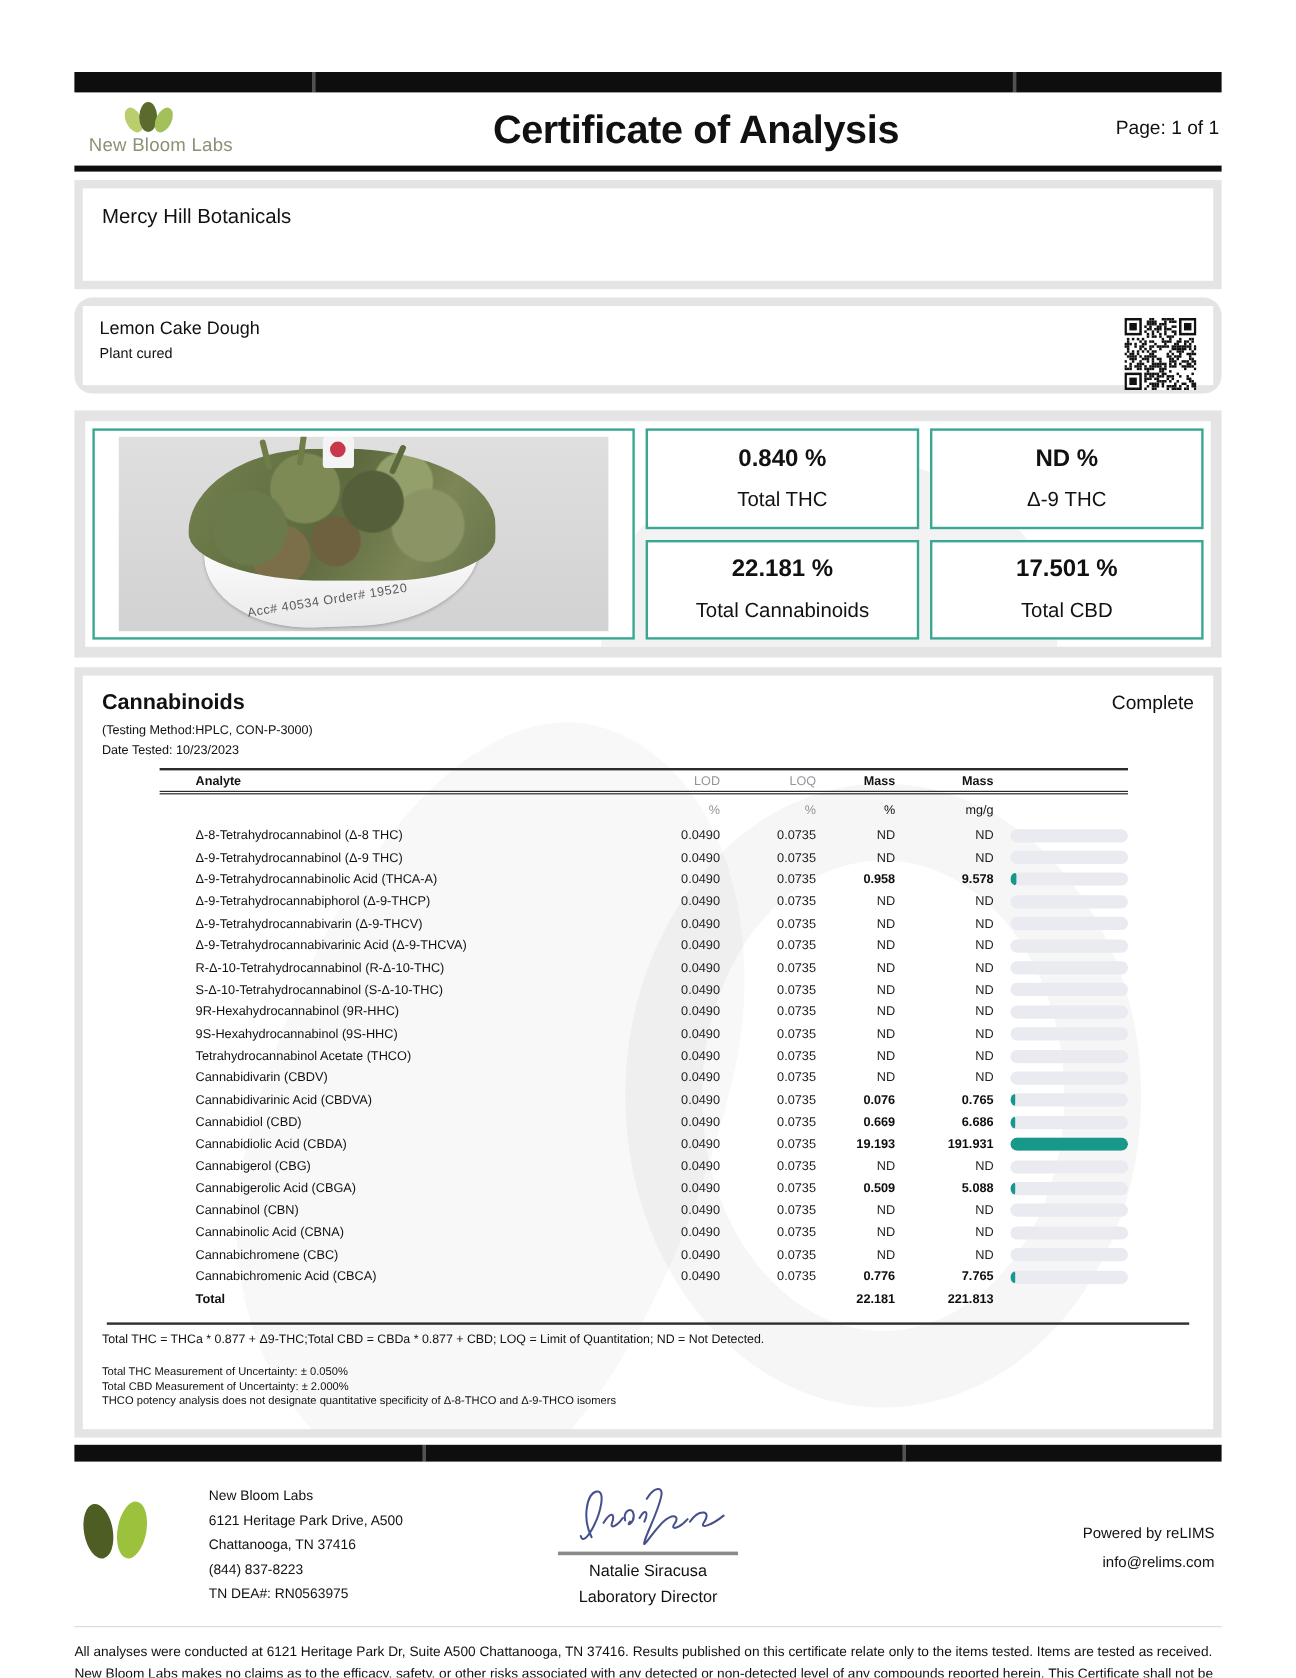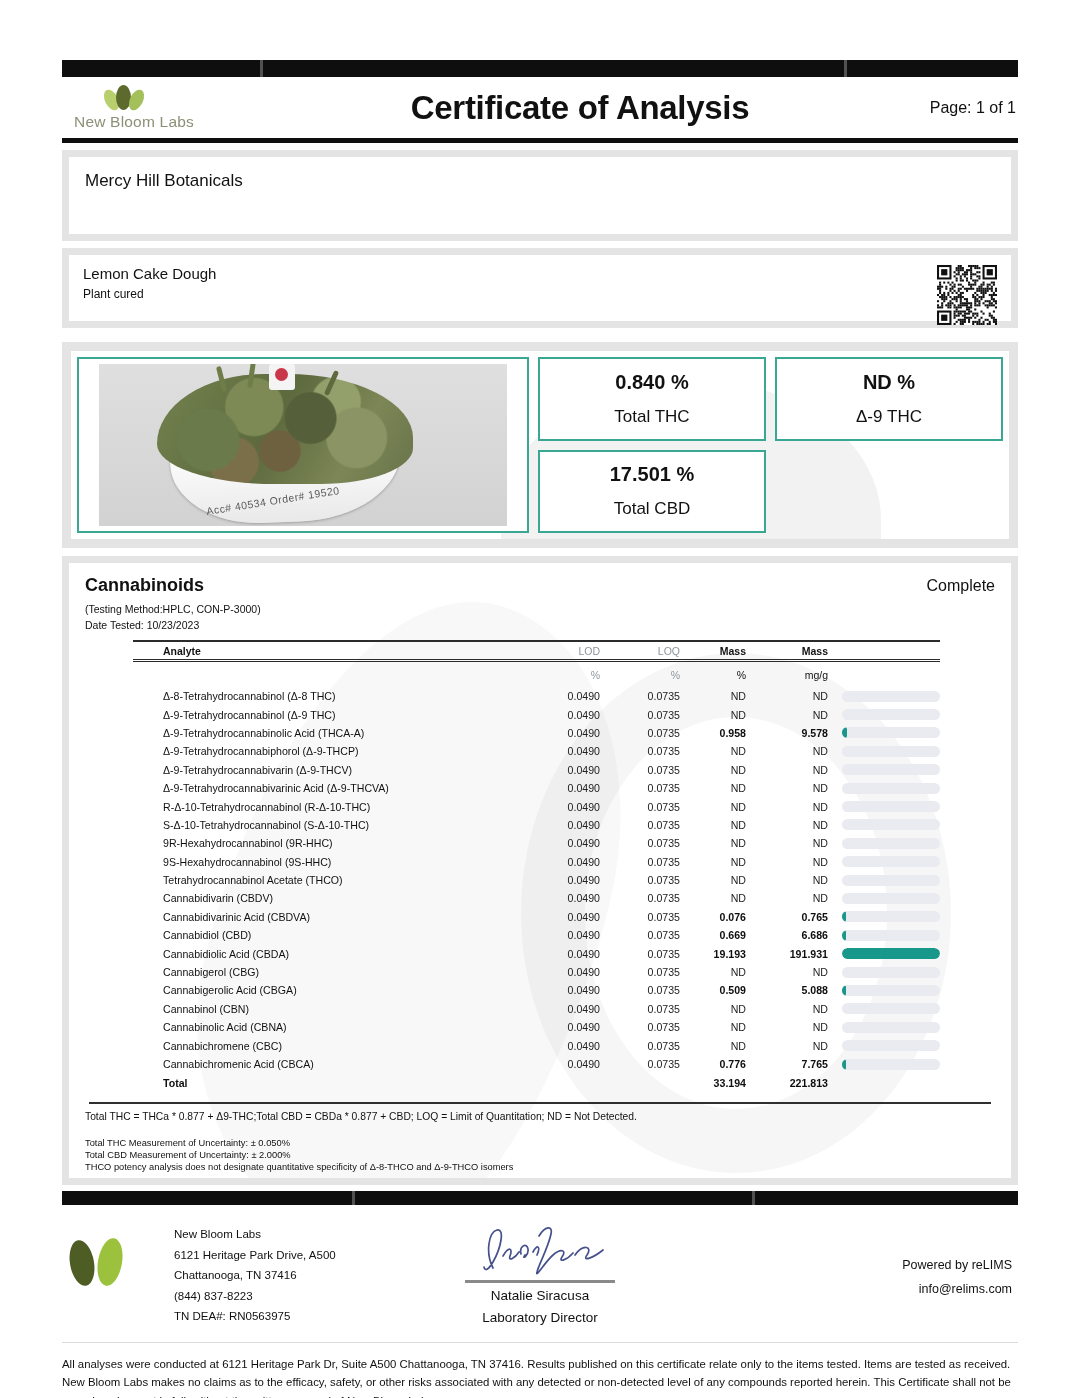--- a/index.html
+++ b/index.html
@@ -55,21 +55,21 @@
   }
   .sprig { position:absolute; width:5px; height:26px; background:#6f7d49; border-radius:3px; }
   .tag { position:absolute; left:170px; top:0; width:26px; height:26px; background:#f4f4f4; border-radius:3px; }
   .tag .dot { position:absolute; left:6px; top:4px; width:13px; height:13px; border-radius:50%; background:#c8374a; }
   .boxes { flex:1; display:grid; grid-template-columns:1fr 1fr; grid-template-rows:1fr 1fr; gap:9px; z-index:1; }
   .sumbox { border:2px solid #3aa793; background:#fff; display:flex; flex-direction:column; align-items:center; justify-content:center; gap:13px; }
   .sumbox .val { font-size:20px; font-weight:700; }
   .sumbox .lbl { font-size:17px; }
 
   
-  .cann-card { padding:12px 16px 5px 16px; position:relative; overflow:hidden; }
+  .cann-card { padding:12px 16px 18px 16px; position:relative; overflow:hidden; }
   .cann-head { display:flex; justify-content:space-between; align-items:baseline; position:relative; z-index:1; }
   .cann-title { font-size:18px; font-weight:700; }
   .cann-status { font-size:16px; }
   .cann-sub { font-size:10.5px; margin-top:7px; position:relative; z-index:1; }
   .cann-sub2 { font-size:10.5px; margin-top:4px; position:relative; z-index:1; }
 
   .tbl { margin:9px 55px 0 48px; position:relative; z-index:1; }
   .trow { display:grid; grid-template-columns:1fr 92px 80px 66px 82px 112px; align-items:center; }
   .thead { height:22px; border-top:2px solid #2b2b2b; border-bottom:3px double #2b2b2b; font-size:10.5px; }
   .thead .c-an { font-weight:700; padding-left:30px; }
@@ -138,21 +138,21 @@
     <div class="page-label">Page: 1 of 1</div>
   </div>
   <div class="bar" style="height:5px;"></div>
 
   <div class="gsec" style="margin-top:7px;">
     <div class="card client-card">
       <div class="client-name">Mercy Hill Botanicals</div>
     </div>
   </div>
 
-  <div class="gsec" style="margin-top:7px;">
+  <div class="gsec" style="margin-top:7px;border-radius:15px;">
     <div class="card product-card">
       <div>
         <div class="product-name">Lemon Cake Dough</div>
         <div class="product-form">Plant cured</div>
       </div>
       <svg class="qr" id="qr" width="60" height="60" viewBox="0 0 29 29">
           <rect width="29" height="29" fill="#fff"></rect>
           <rect x="10" y="0" width="1" height="1" fill="#111"></rect>
           <rect x="11" y="0" width="1" height="1" fill="#111"></rect>
           <rect x="15" y="0" width="1" height="1" fill="#111"></rect>
@@ -506,20 +506,24 @@
       <div class="boxes">
         <div class="sumbox">
           <div class="val">0.840 %</div>
           <div class="lbl">Total THC</div>
         </div>
         <div class="sumbox">
           <div class="val">ND %</div>
           <div class="lbl">Δ-9 THC</div>
         </div>
         <div class="sumbox">
+          <div class="val">22.181 %</div>
+          <div class="lbl">Total Cannabinoids</div>
+        </div>
+        <div class="sumbox">
           <div class="val">17.501 %</div>
           <div class="lbl">Total CBD</div>
         </div>
       </div>
     </div>
   </div>
 
   <div class="gsec" style="margin-top:8px;">
     <div class="card cann-card">
       <div class="wm wm-ring"></div>
@@ -819,21 +823,21 @@
       <div class="track">
         <div class="fill" style="width: 4.04572%;"></div>
       </div>
     </div>
   </div>
 </div>
         <div class="trow tr total">
           <div class="c-an">Total</div>
           <div></div>
             <div></div>
-          <div class="num det">33.194</div>
+          <div class="num det">22.181</div>
           <div class="num det">221.813</div>
           <div></div>
         </div>
       </div>
 
       <div class="tbl-endline"></div>
       <div class="foot-note">Total THC = THCa * 0.877 + Δ9-THC;Total CBD = CBDa * 0.877 + CBD; LOQ = Limit of Quantitation; ND = Not Detected.</div>
       <div class="foot-small" id="small-notes">
           <div>Total THC Measurement of Uncertainty: ± 0.050%</div>
           <div>Total CBD Measurement of Uncertainty: ± 2.000%</div>

